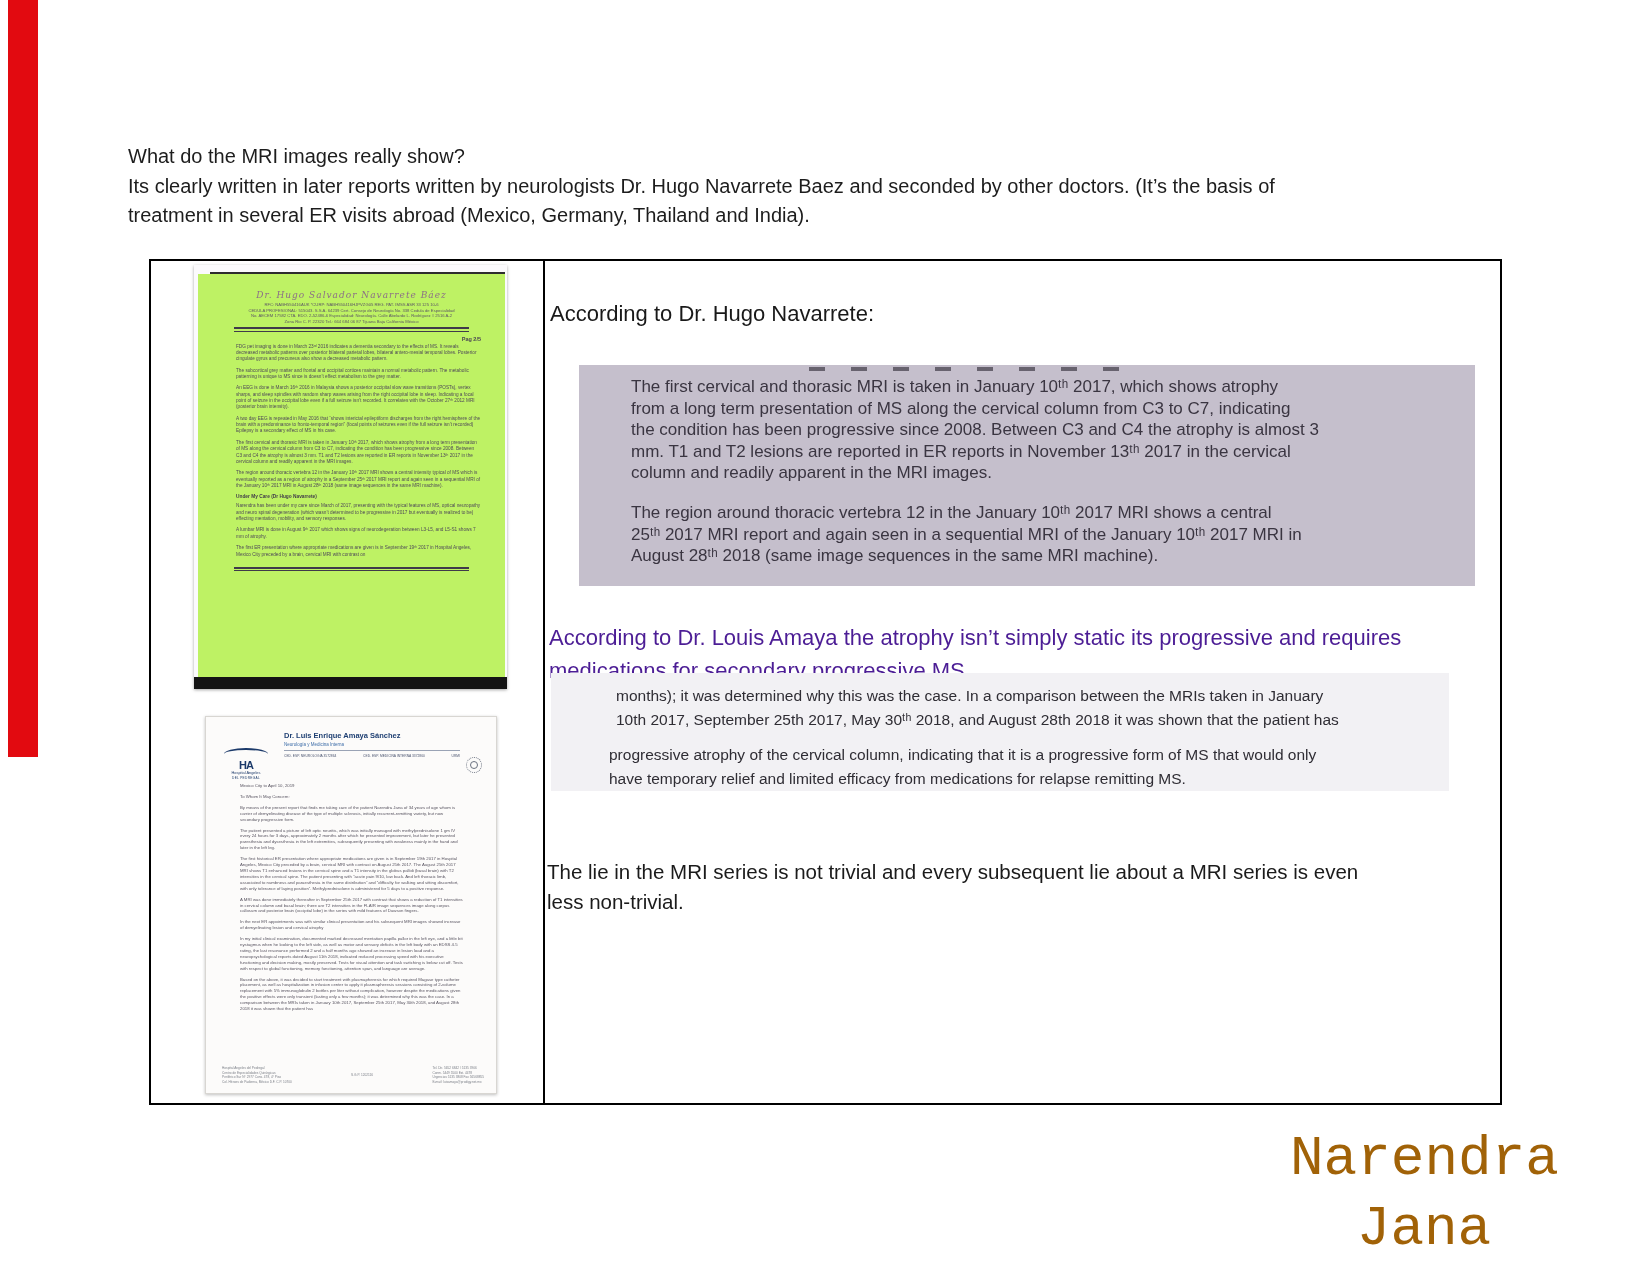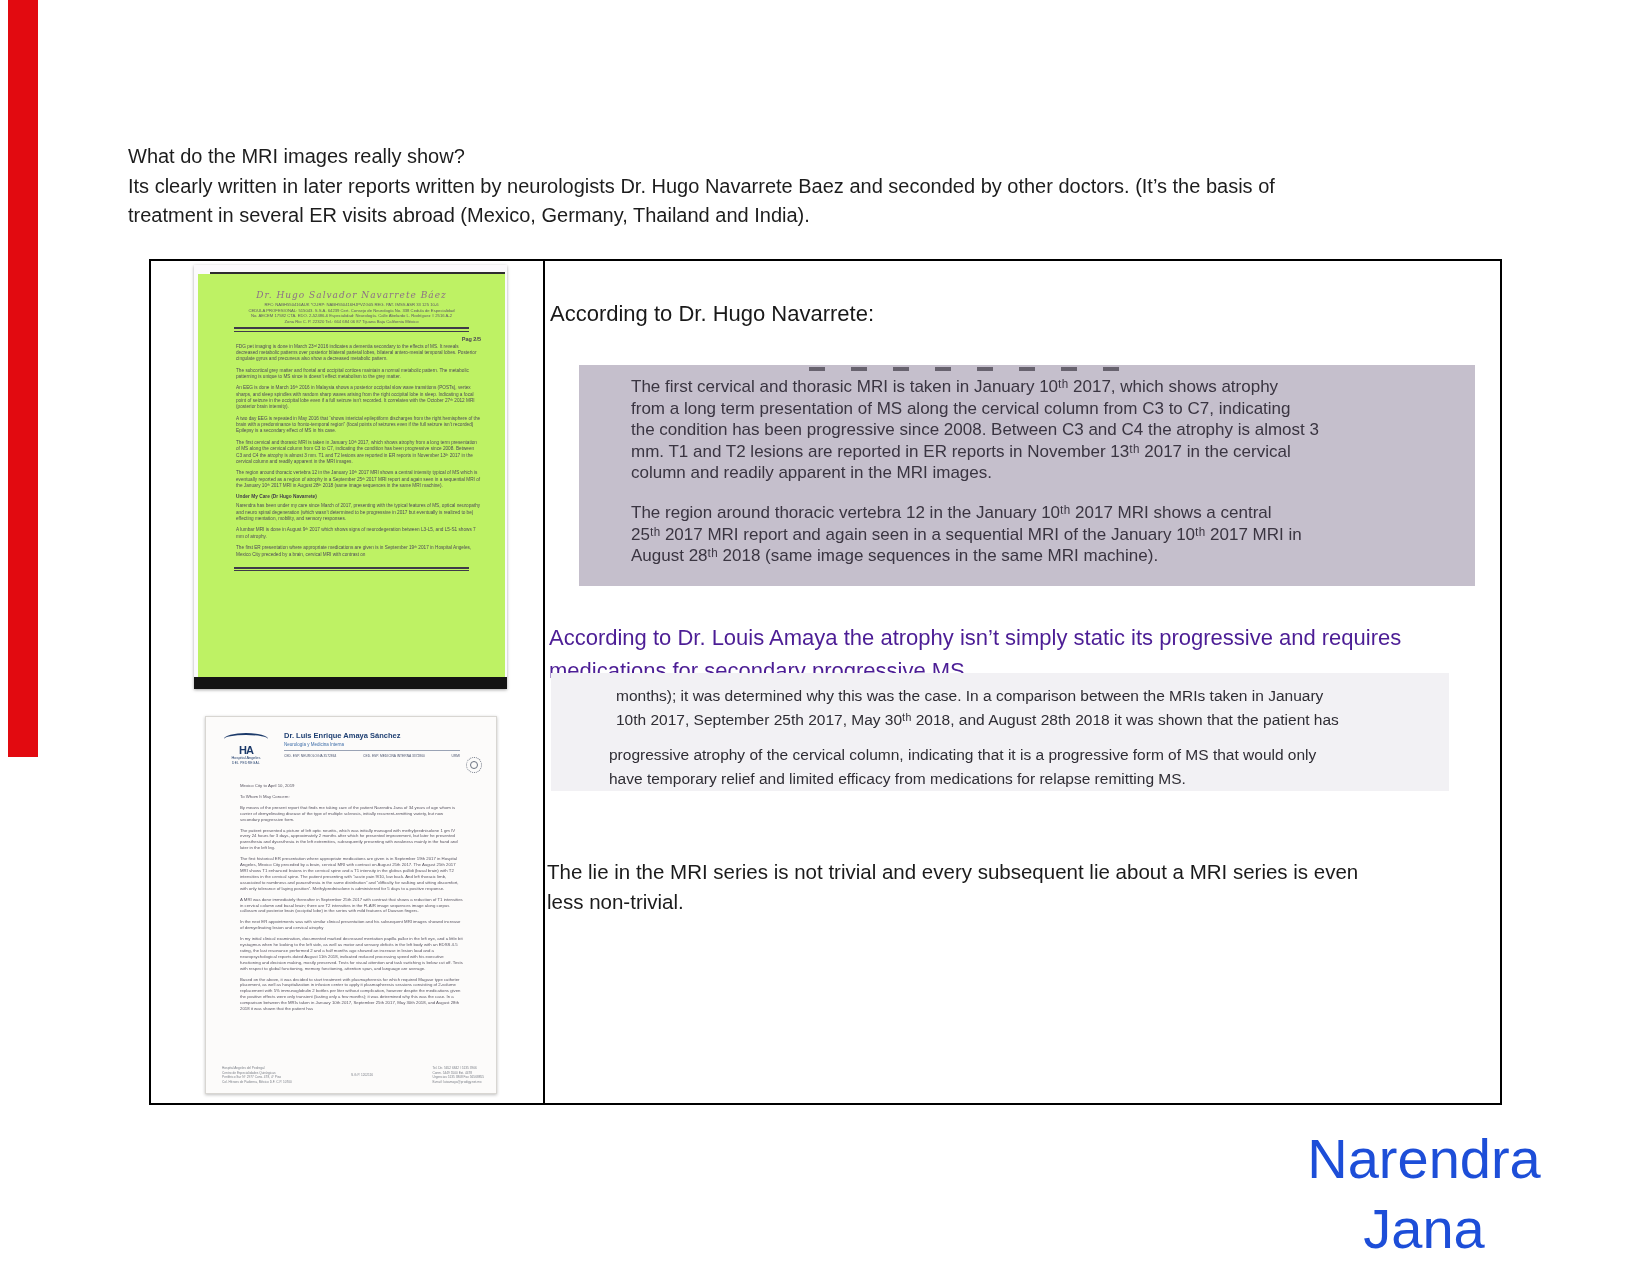--- a/index.html
+++ b/index.html
@@ -30,21 +30,21 @@
   .d1-pag{margin:4px 24px 0 0;text-align:right;font-size:5.5px;font-weight:bold;color:#4c4753;}
   .d1-body{margin:2px 24px 0 38px;font-size:4.7px;line-height:6.3px;text-align:left;color:#4f4a58;}
   .d1-body .li-item{margin-bottom:5.2px;}
   .d1-care{margin:1px 24px 4px 38px;font-size:4.8px;font-weight:bold;color:#413c49;}
   .d1-botband{position:absolute;bottom:0;left:0;right:0;height:12px;background:#141414;}
 
   
   .doc2{position:absolute;left:54px;top:455px;width:290px;height:376px;background:#fcfbfa;
         border:1px solid #d8d6d2;box-shadow:0 1px 3px rgba(0,0,0,.25);overflow:hidden;}
   .d2-header{position:absolute;top:14px;left:12px;right:12px;height:46px;}
-  .d2-logo{position:absolute;left:0;top:2px;width:56px;text-align:center;color:#1c3a6a;}
+  .d2-logo{position:absolute;left:0;top:17px;width:56px;text-align:center;color:#1c3a6a;}
   .d2-arc{width:44px;height:10px;margin:0 auto;border-top:2px solid #1c3a6a;border-radius:50% 50% 0 0;}
   .d2-mono{font-size:11px;font-weight:bold;letter-spacing:-1px;line-height:11px;}
   .d2-logo-name{font-size:3.9px;line-height:4.6px;}
   .d2-logo-sub{font-size:3.2px;line-height:4px;letter-spacing:.3px;}
   .d2-head-main{position:absolute;left:66px;right:24px;top:0;}
   .d2-name{font-size:7.5px;font-weight:bold;color:#1e3f72;}
   .d2-spec{font-size:4.5px;color:#3c6ca8;margin-top:2px;}
   .d2-hr{border-bottom:1px solid #9aa3b5;margin-top:3px;}
   .d2-creds{display:flex;justify-content:space-between;margin-top:3px;font-size:3.3px;color:#4b5570;}
   .d2-seal{position:absolute;right:2px;top:26px;width:14px;height:14px;border:1px dotted #6b7280;
@@ -72,21 +72,21 @@
   .ex2{position:absolute;left:400px;top:396px;width:898px;height:118px;background:#f2f1f4;margin-top:16px;}
   .e2-para{position:absolute;font-size:15.5px;line-height:24px;color:#2f2d34;}
   .e2-para .li-item{white-space:nowrap;}
   .e2p1{left:65px;top:11px;}
   .e2p2{left:58px;top:70px;}
   .statement{position:absolute;left:396px;top:596px;font-size:20.5px;line-height:30px;color:#1b1b1b;}
   .statement .li-item{white-space:nowrap;}
 
   
   .signature{position:absolute;left:1290px;top:1124px;width:268px;text-align:center;
-             font-size:56px;line-height:70px;color:#1d4ed8;}
+             font-size:56px;line-height:70px;color:#a16207;font-family:Liberation Mono, monospace;}
 </style>
 </head>
 <body>
 
 <div class="page">
 
   <div class="red-bar"></div>
 
   <div class="heading">
       <div class="li-item">What do the MRI images really show?</div>

